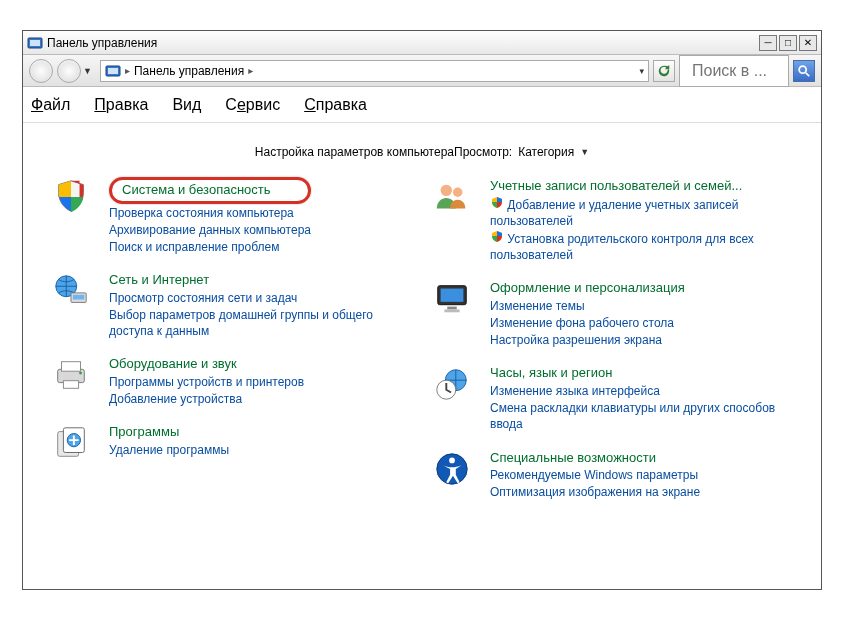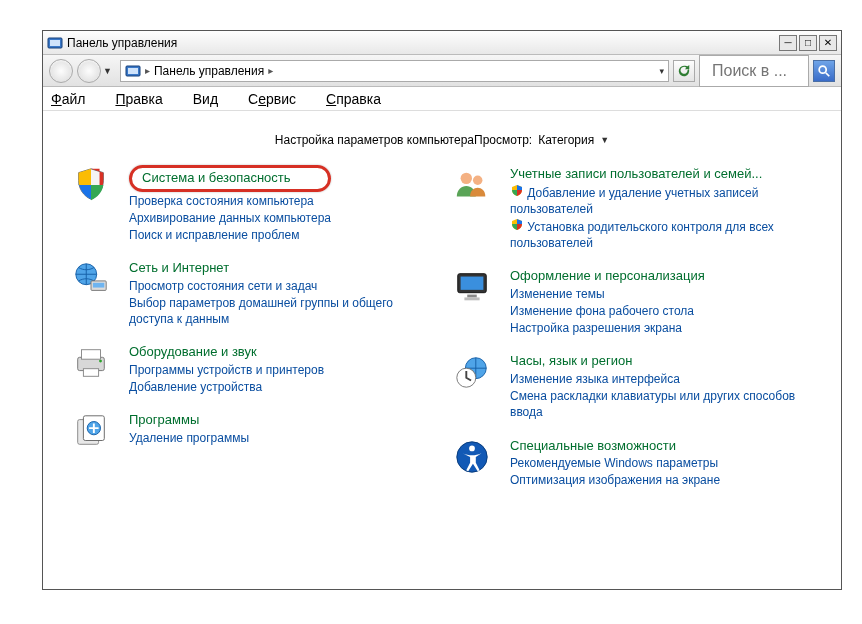--- a/index.html
+++ b/index.html
@@ -1,31 +1,31 @@
 <!DOCTYPE html>
 <html><head>
 <meta charset="utf-8">
 <style>
 * { margin: 0; padding: 0; box-sizing: border-box; font-family: "Segoe UI", Tahoma, sans-serif; }
 body { background: #fff; width: 862px; height: 624px; position: relative; }
-.window { position: absolute; top: 30px; left: 42px; width: 800px; height: 560px; border: 1px solid #555; background: #fff; display: flex; flex-direction: column; }
+.window { position: absolute; top: 30px; left: 22px; width: 800px; height: 560px; border: 1px solid #555; background: #fff; display: flex; flex-direction: column; }
 .titlebar { height: 24px; background: linear-gradient(#fefefe,#e8e8e8); border-bottom: 1px solid #bbb; display: flex; align-items: center; padding: 0 4px; font-size: 12px; }
 .titlebar-icon { width: 16px; height: 16px; margin-right: 4px; display:inline-flex; align-items:center; justify-content:center; }
 .titlebar-text { flex: 1; }
 .wbtn { width: 18px; height: 16px; border: 1px solid #777; margin-left: 2px; background: #e8e8e8; display:inline-flex; align-items:center; justify-content:center; font-size: 10px; cursor: pointer; }
 .navbar { height: 32px; background: linear-gradient(#f6f6f6,#e2e2e2); border-bottom: 1px solid #bbb; display: flex; align-items: center; padding: 0 6px; gap: 4px; font-size: 12px; }
 .navcircle { width: 24px; height: 24px; border-radius: 50%; background: radial-gradient(#fdfdfd,#d8d8d8); border: 1px solid #aaa; box-shadow: inset 0 1px 2px rgba(255,255,255,.8); }
 .navchev { margin-left:-2px; margin-right:4px; font-size:9px; color:#555; }
 .addr { flex: 1; height: 22px; border: 1px solid #aaa; background:#fff; display:flex; align-items:center; padding:0 4px; gap:4px; }
 .addr-sm-icon { width:16px; height:16px; display:inline-flex; }
 .addr .sep { color:#555; font-size:10px; }
 .refresh { width: 22px; height: 22px; border:1px solid #aaa; background:linear-gradient(#fefefe,#e4e4e4); display:inline-flex; align-items:center; justify-content:center; }
 .searchbox { width: 110px; height: 32px; border:1px solid #aaa; background:#fff; padding:0 12px; font-size:16px; }
 .searchbtn { width:22px; height:22px; border:1px solid #4a6fa5; background:linear-gradient(#6fa4e8,#3a6cc8); display:inline-flex; align-items:center; justify-content:center; }
-.menubar { height: 24px; border-bottom:1px solid #ddd; display:flex; align-items:center; padding:0 8px; gap:30px; font-size:14px; }
+.menubar { height: 36px; border-bottom:1px solid #ddd; display:flex; align-items:center; padding:0 8px; gap:24px; font-size:16px; }
 .menubar span { cursor: pointer; }
 .menubar span u { text-decoration: underline; }
 .content { flex:1; padding: 22px 28px 10px 28px; overflow:auto; position:relative; }
 .content-head { display:flex; justify-content:center; align-items:center; margin-bottom:18px; font-size:12px; }
 .view-sel { display:flex; align-items:center; gap:6px; }
 .cols { display:flex; gap:20px; }
 .col { flex:1; display:flex; flex-direction:column; gap:16px; }
 .cat { display:flex; gap:18px; align-items:flex-start; }
 .cat-icon { width:40px; height:40px; flex-shrink:0; display:flex; align-items:center; justify-content:center; }
 .cat-body { display:flex; flex-direction:column; gap:1px; font-size:12px; line-height:1.35; }

